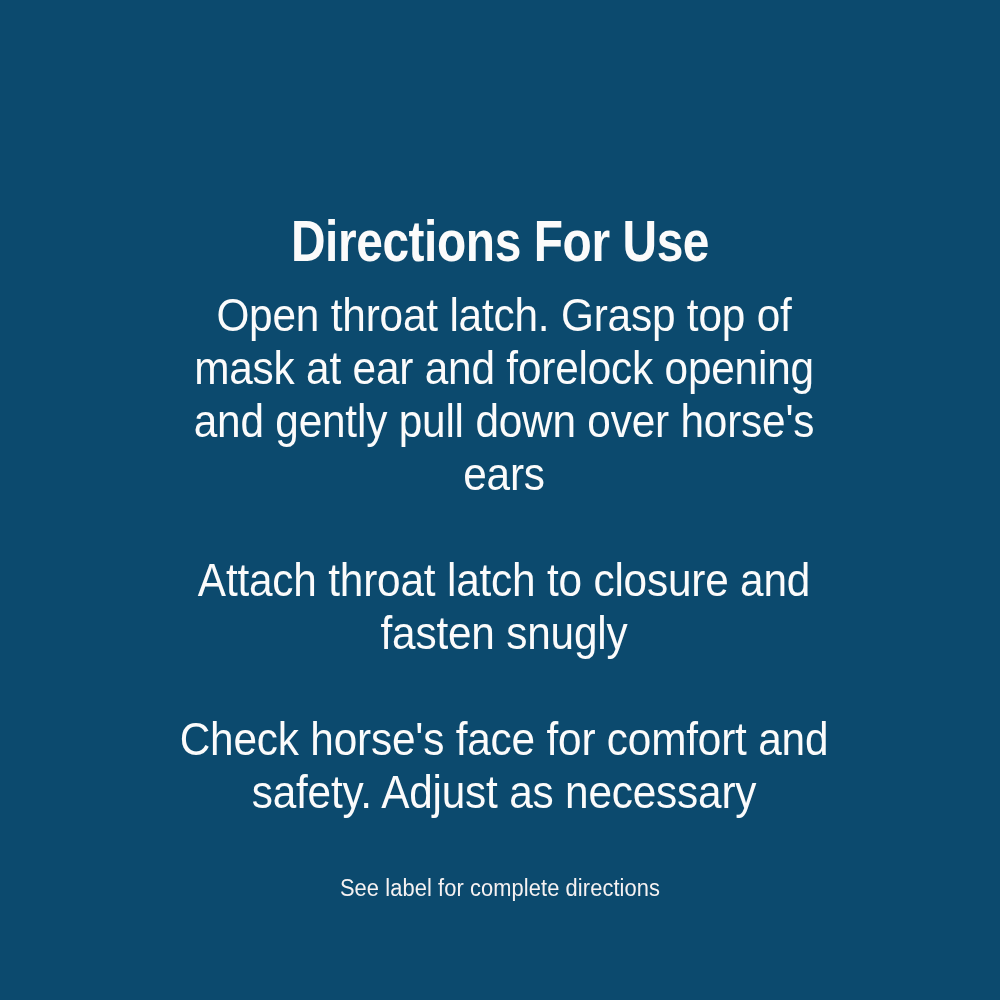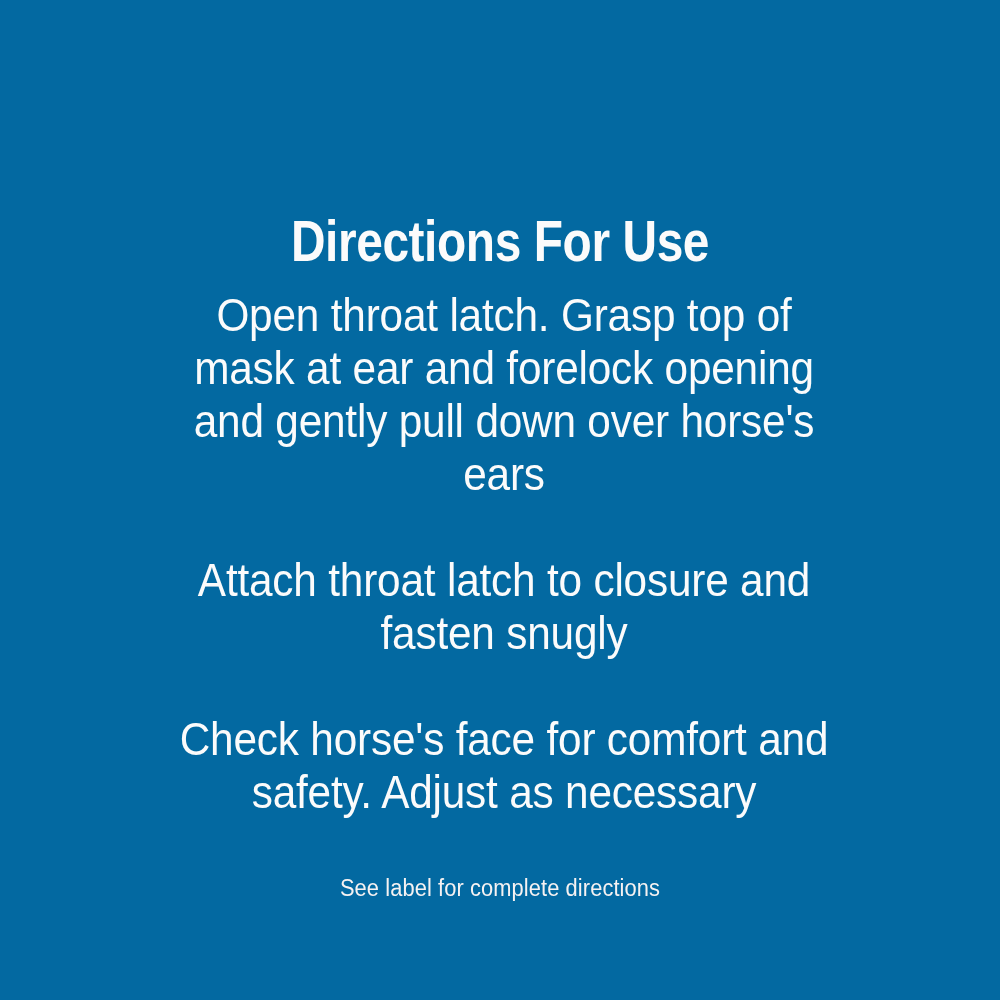--- a/index.html
+++ b/index.html
@@ -12,21 +12,21 @@
     height: 1000px;
     overflow: hidden;
     font-family: "Liberation Sans", "DejaVu Sans", sans-serif;
   }
 
   .panel {
     position: relative;
     box-sizing: border-box;
     width: 1000px;
     height: 1000px;
-    background: #0369a1;
+    background: #0c4a6e;
     display: flex;
     flex-direction: column;
     align-items: center;
   }
 
   
   .panel-title {
     position: absolute;
     top: 172px;
     left: 0;

